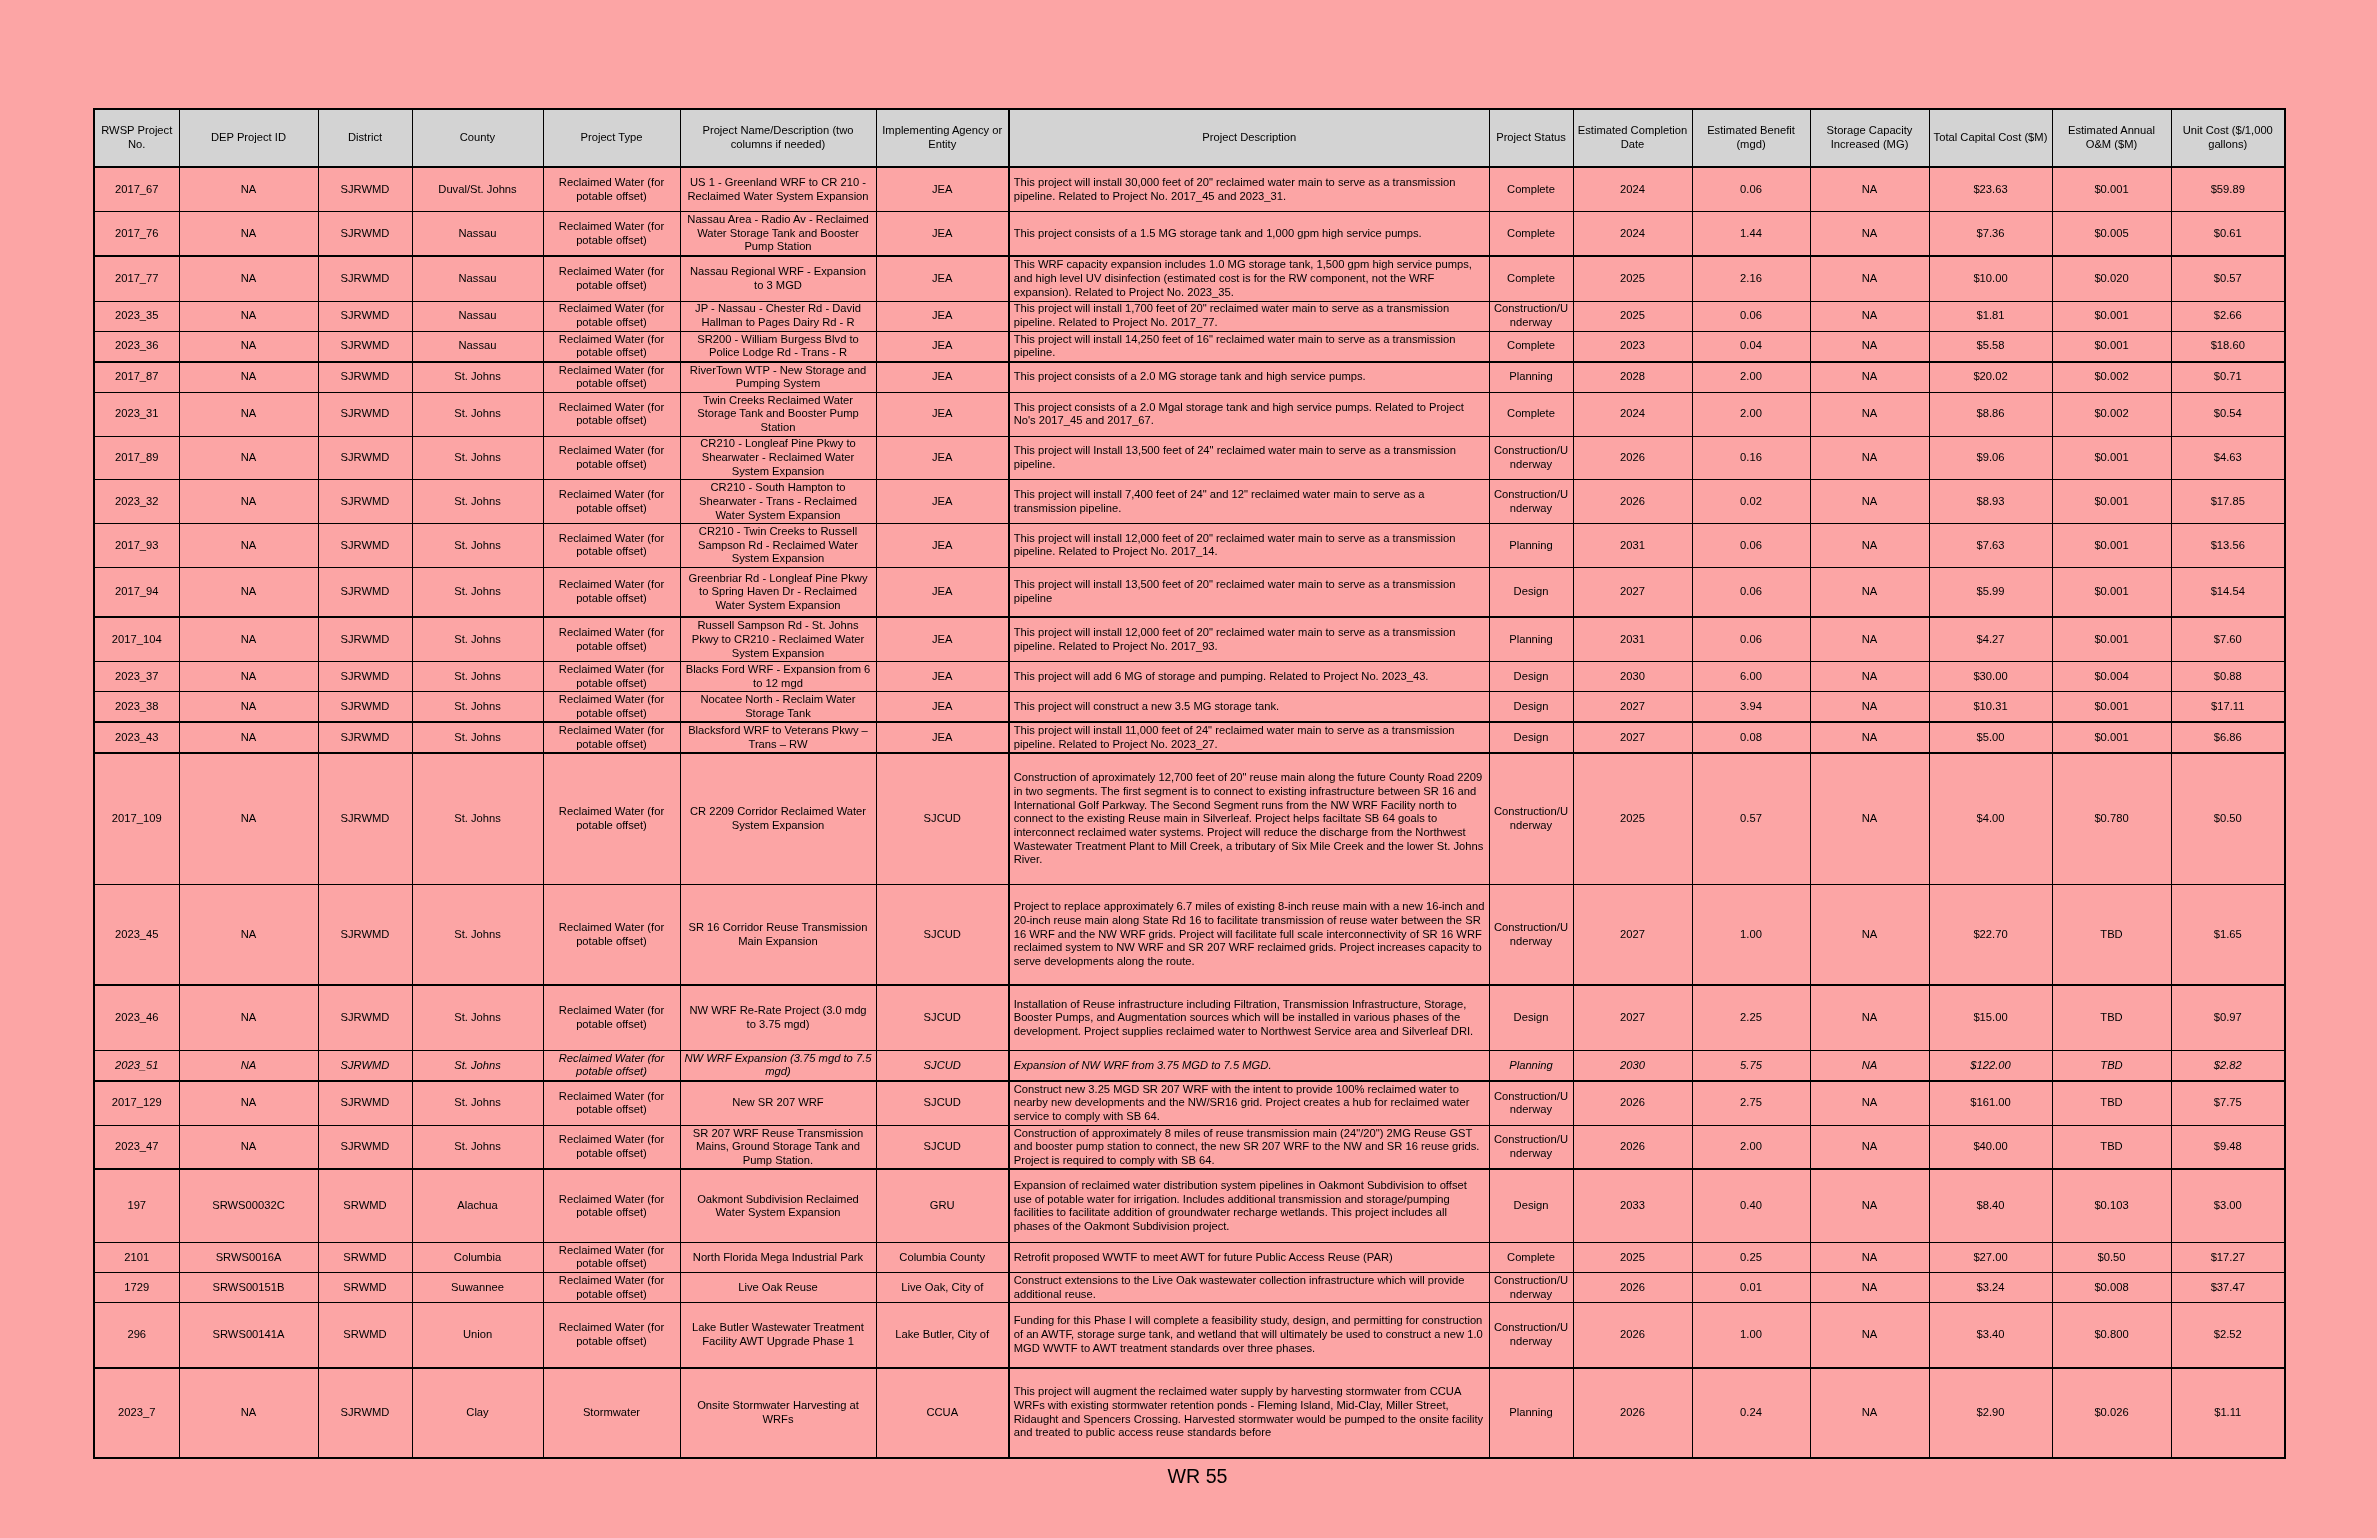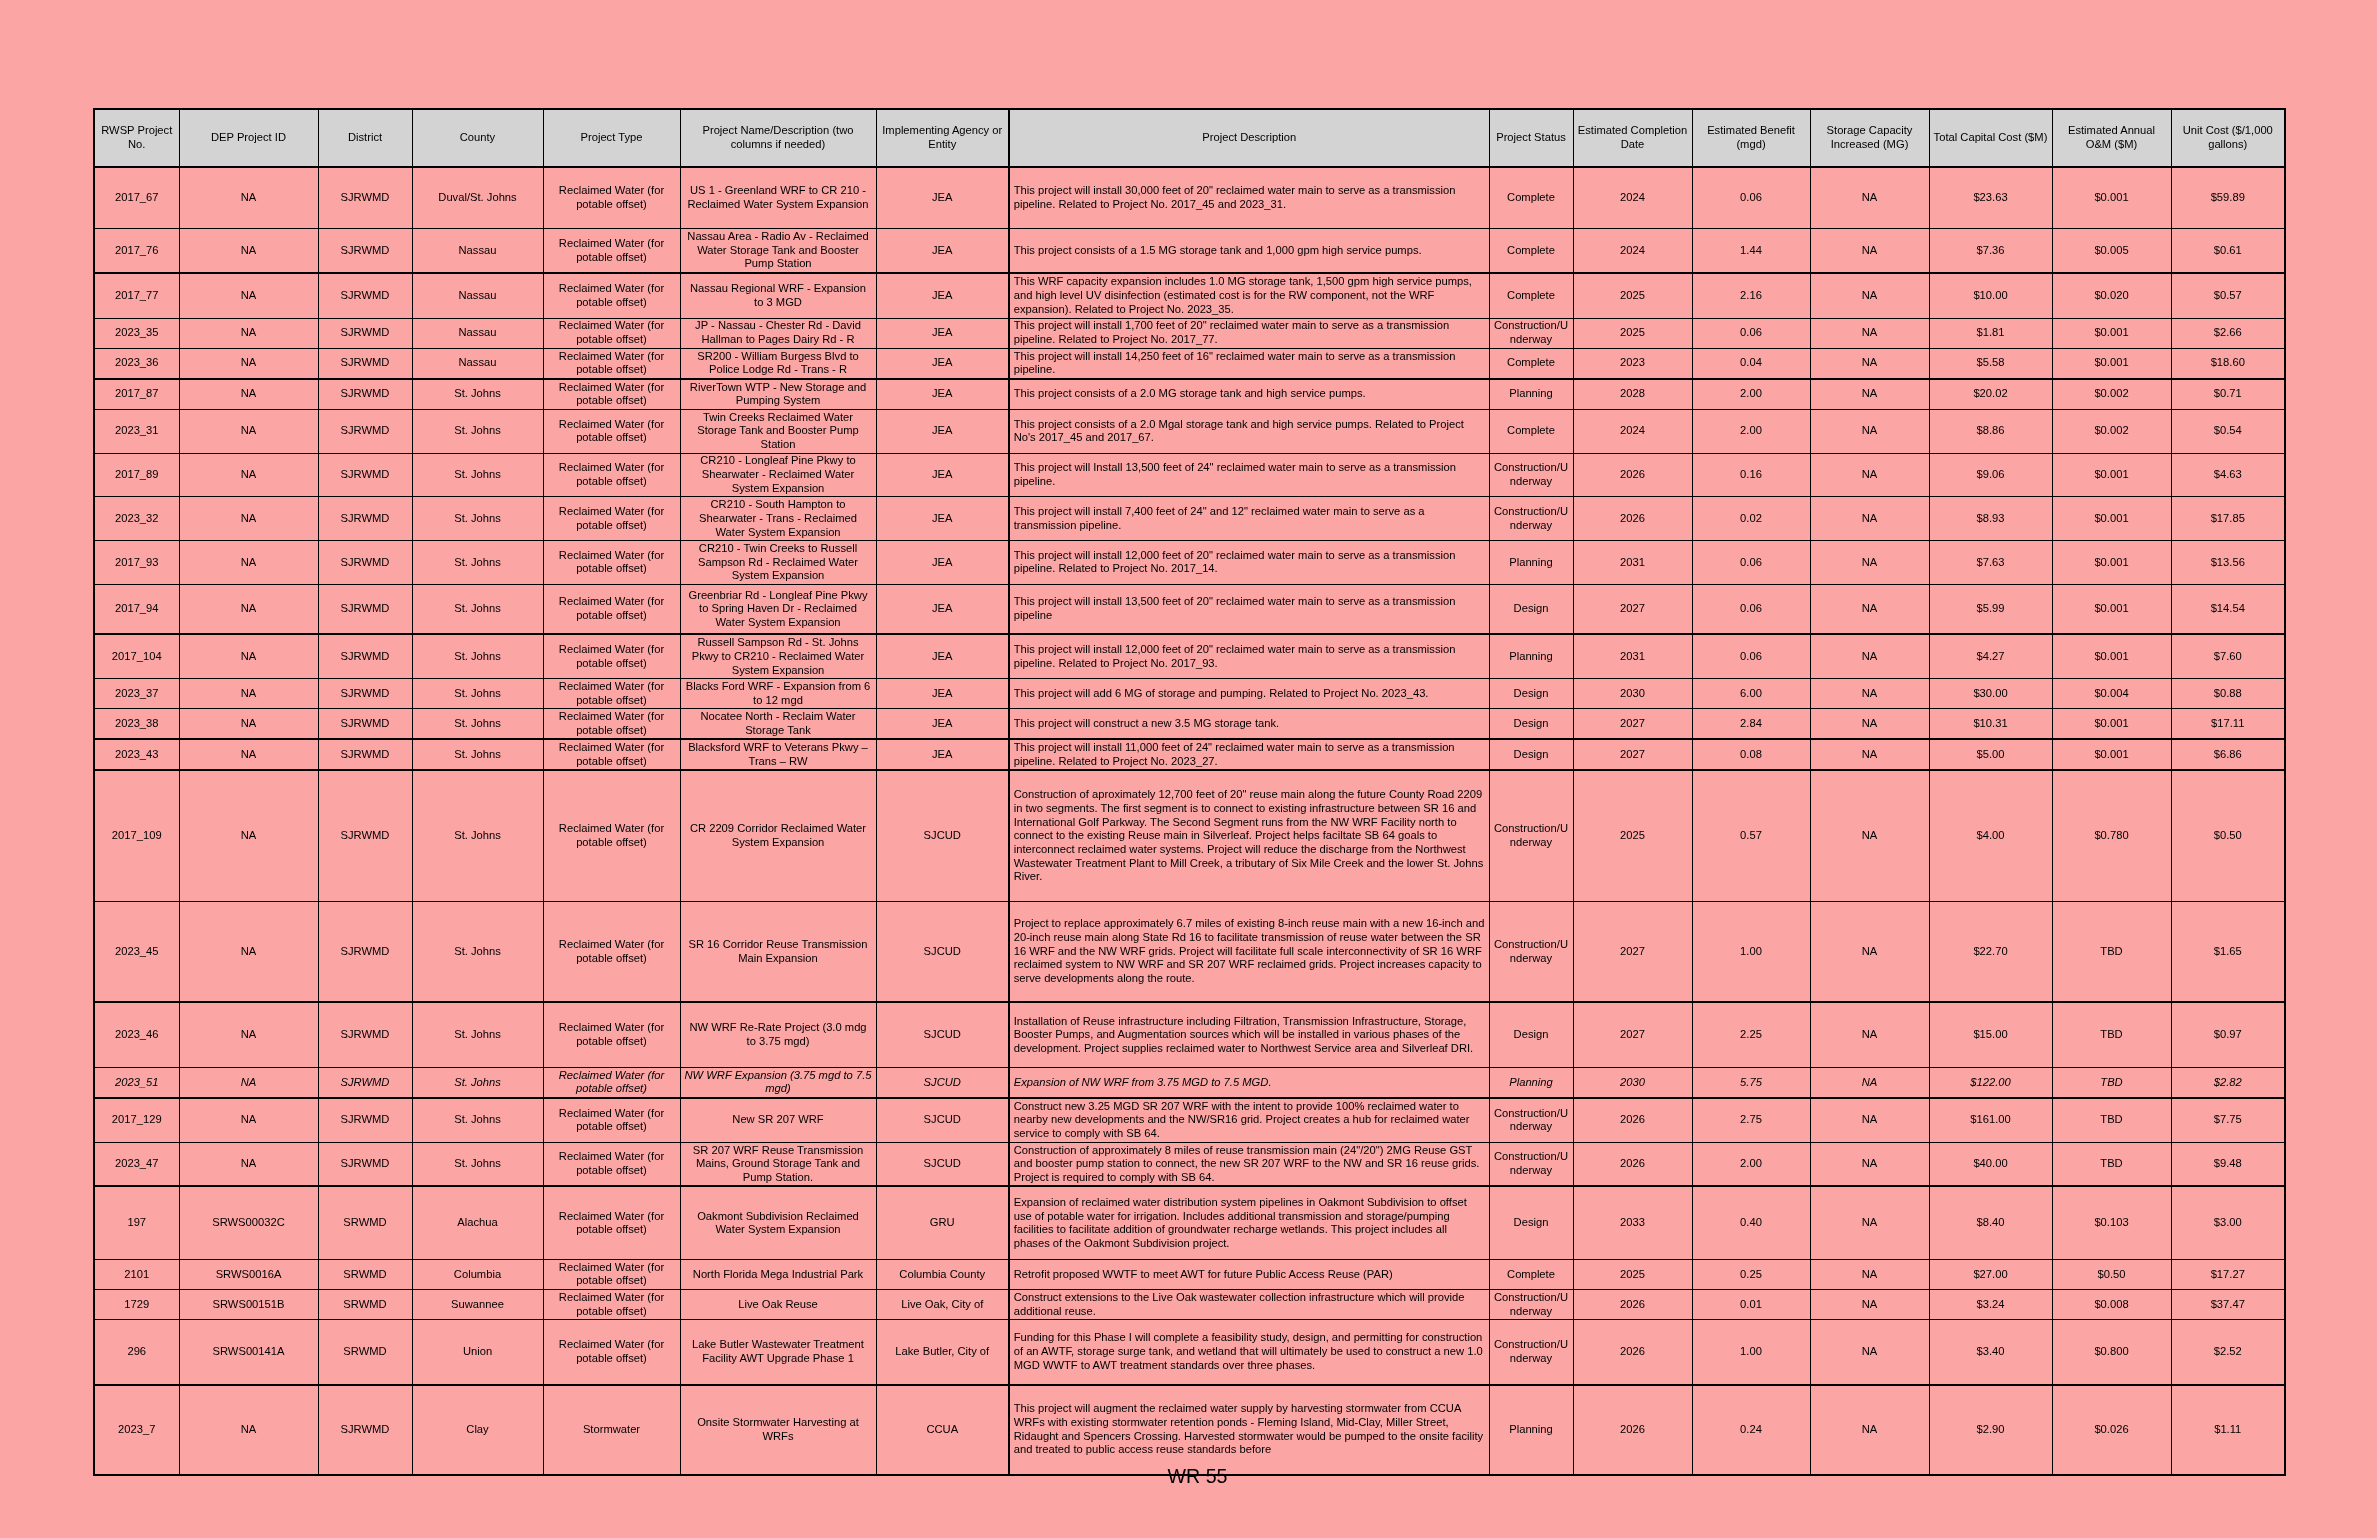--- a/index.html
+++ b/index.html
@@ -97,21 +97,21 @@
             <th>Project Status</th>
             <th>Estimated Completion Date</th>
             <th>Estimated Benefit (mgd)</th>
             <th>Storage Capacity Increased (MG)</th>
             <th>Total Capital Cost ($M)</th>
             <th>Estimated Annual O&amp;M ($M)</th>
             <th>Unit Cost ($/1,000 gallons)</th>
           </tr>
       </thead>
       <tbody>
-          <tr style="height: 62px;">
+          <tr style="height: 45px;">
             <td>2017_67</td>
             <td>NA</td>
             <td>SJRWMD</td>
             <td>Duval/St. Johns</td>
             <td>Reclaimed Water (for potable offset)</td>
             <td>US 1 - Greenland WRF to CR 210 - Reclaimed Water System Expansion</td>
             <td>JEA</td>
             <td class="desc">This project will install 30,000 feet of 20" reclaimed water main to serve as a transmission pipeline. Related to Project No. 2017_45 and 2023_31.</td>
             <td>Complete</td>
             <td>2024</td>
@@ -329,21 +329,21 @@
             <td>2023_38</td>
             <td>NA</td>
             <td>SJRWMD</td>
             <td>St. Johns</td>
             <td>Reclaimed Water (for potable offset)</td>
             <td>Nocatee North - Reclaim Water Storage Tank</td>
             <td>JEA</td>
             <td class="desc">This project will construct a new 3.5 MG storage tank.</td>
             <td>Design</td>
             <td>2027</td>
-            <td>2.84</td>
+            <td>3.94</td>
             <td>NA</td>
             <td>$10.31</td>
             <td>$0.001</td>
             <td>$17.11</td>
           </tr>
           <tr class="thick" style="height: 28px;">
             <td>2023_43</td>
             <td>NA</td>
             <td>SJRWMD</td>
             <td>St. Johns</td>

